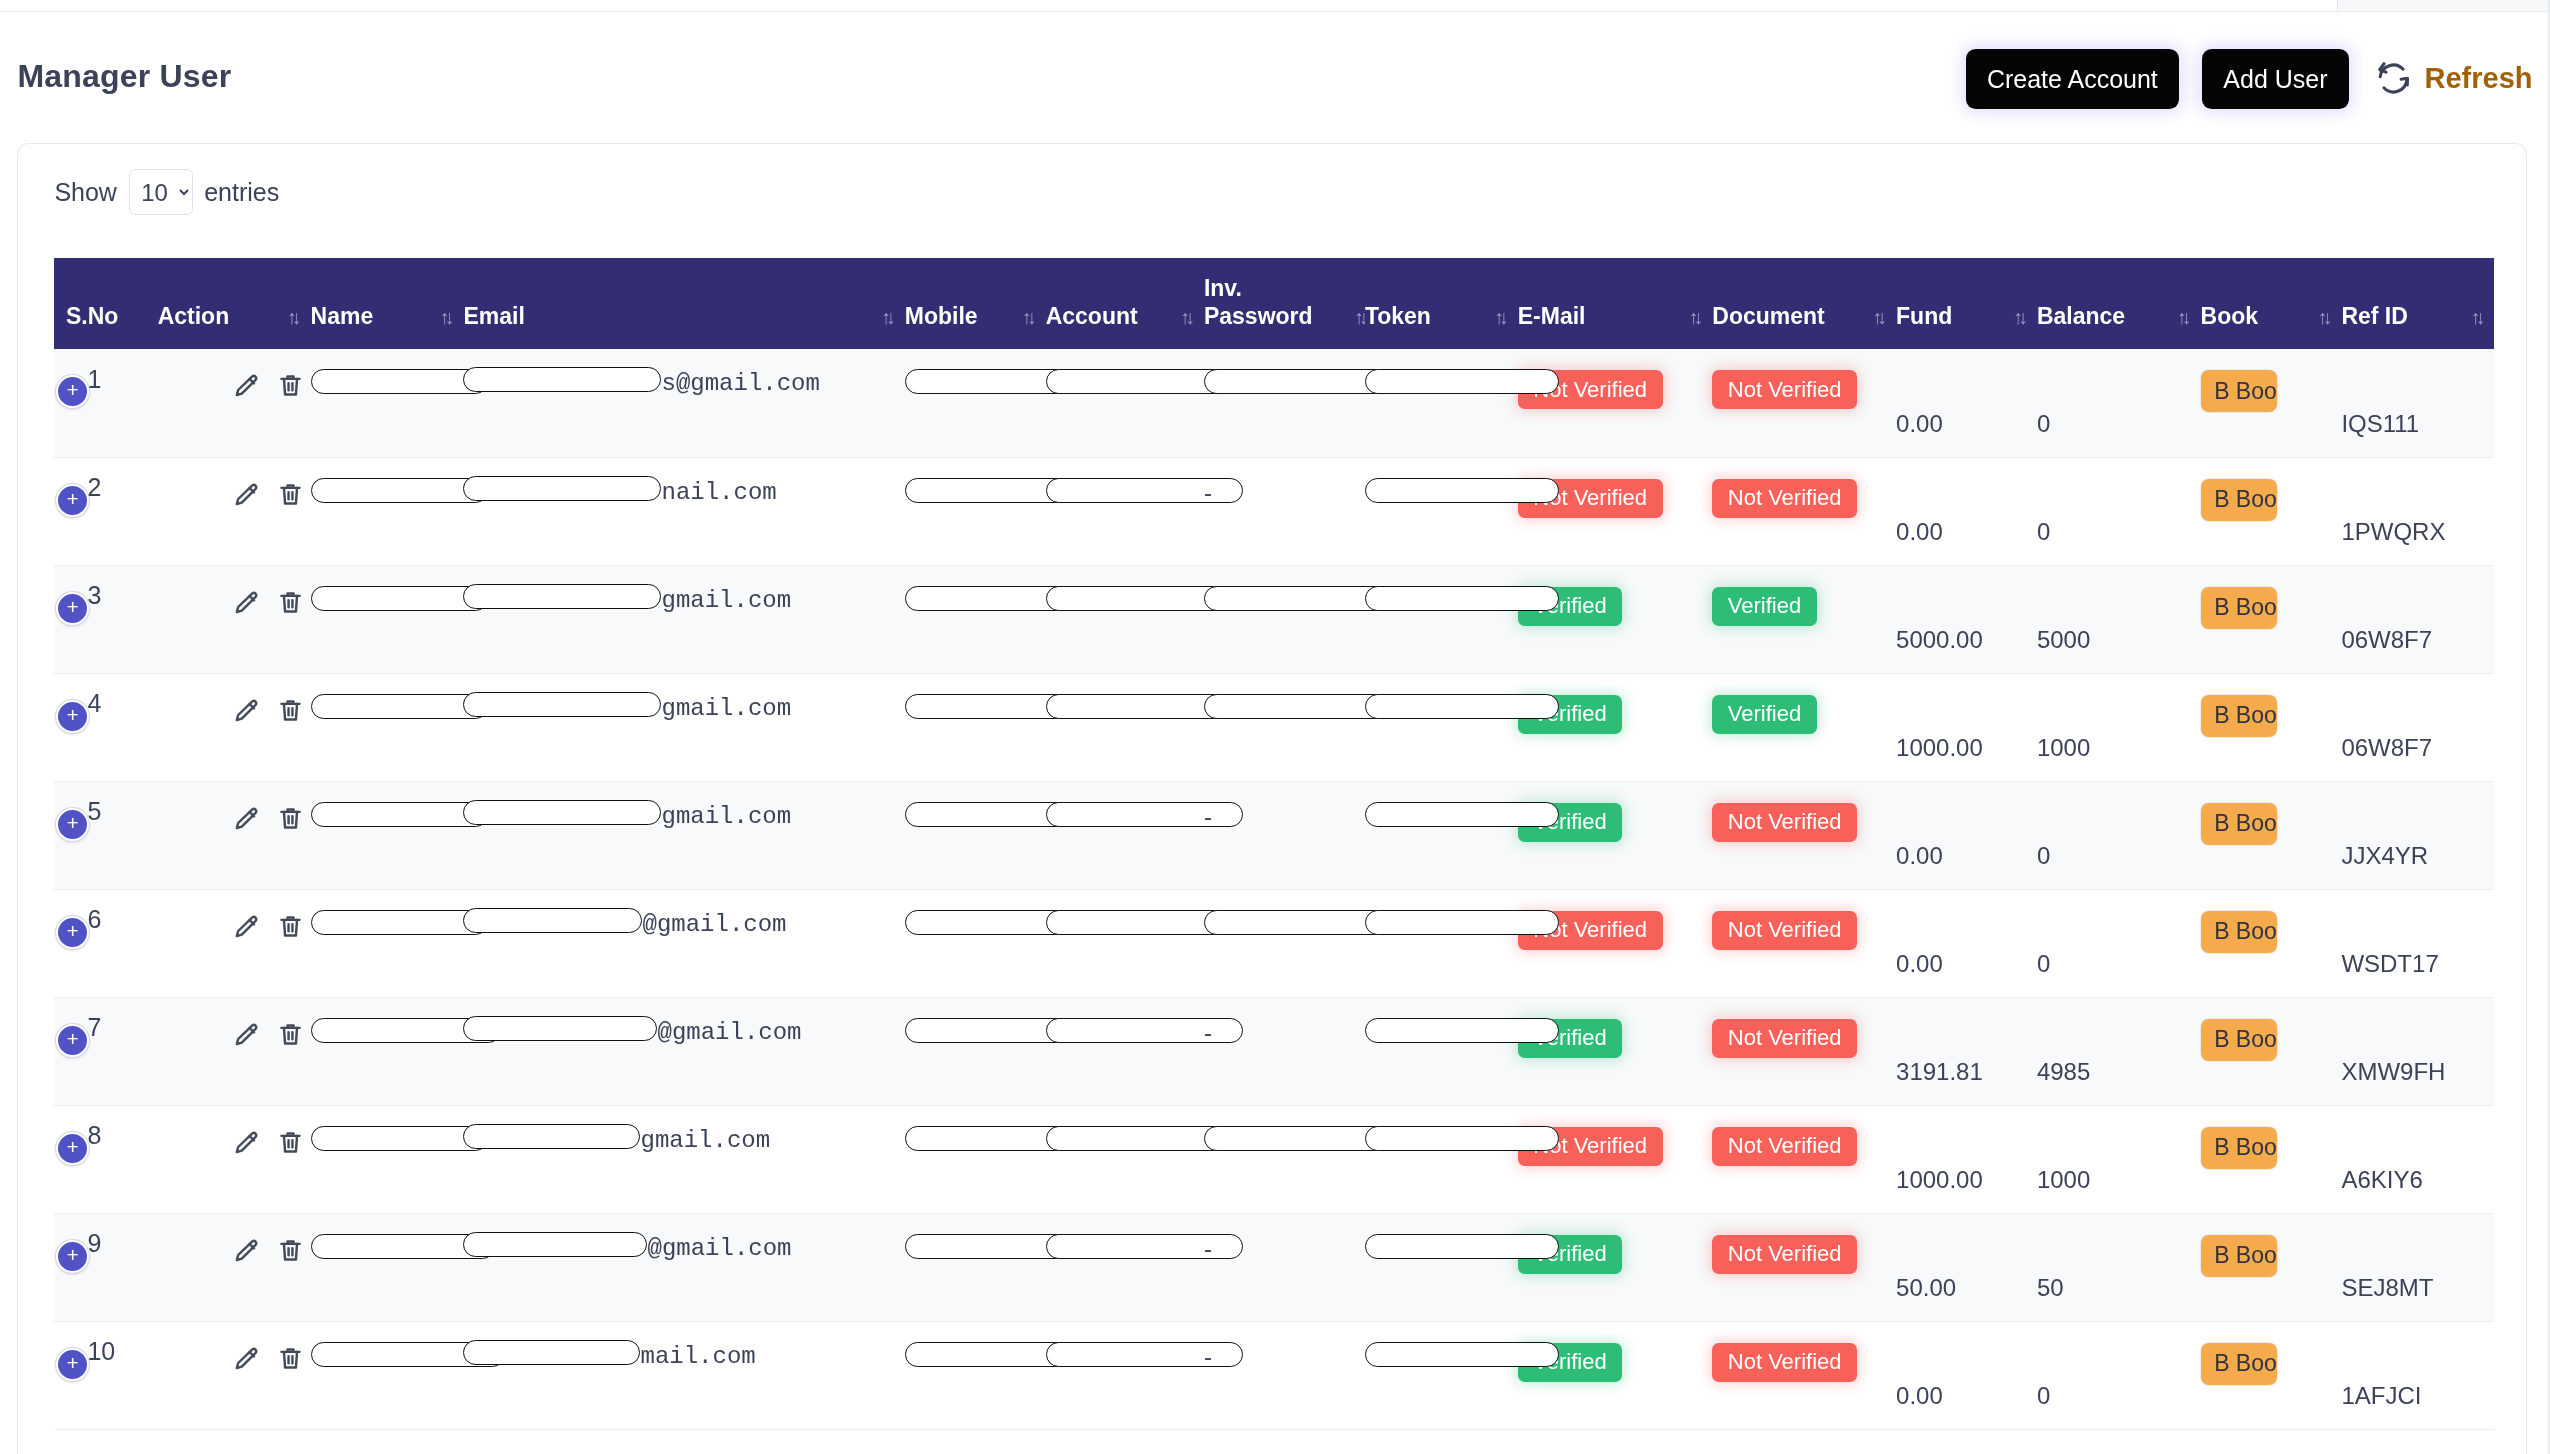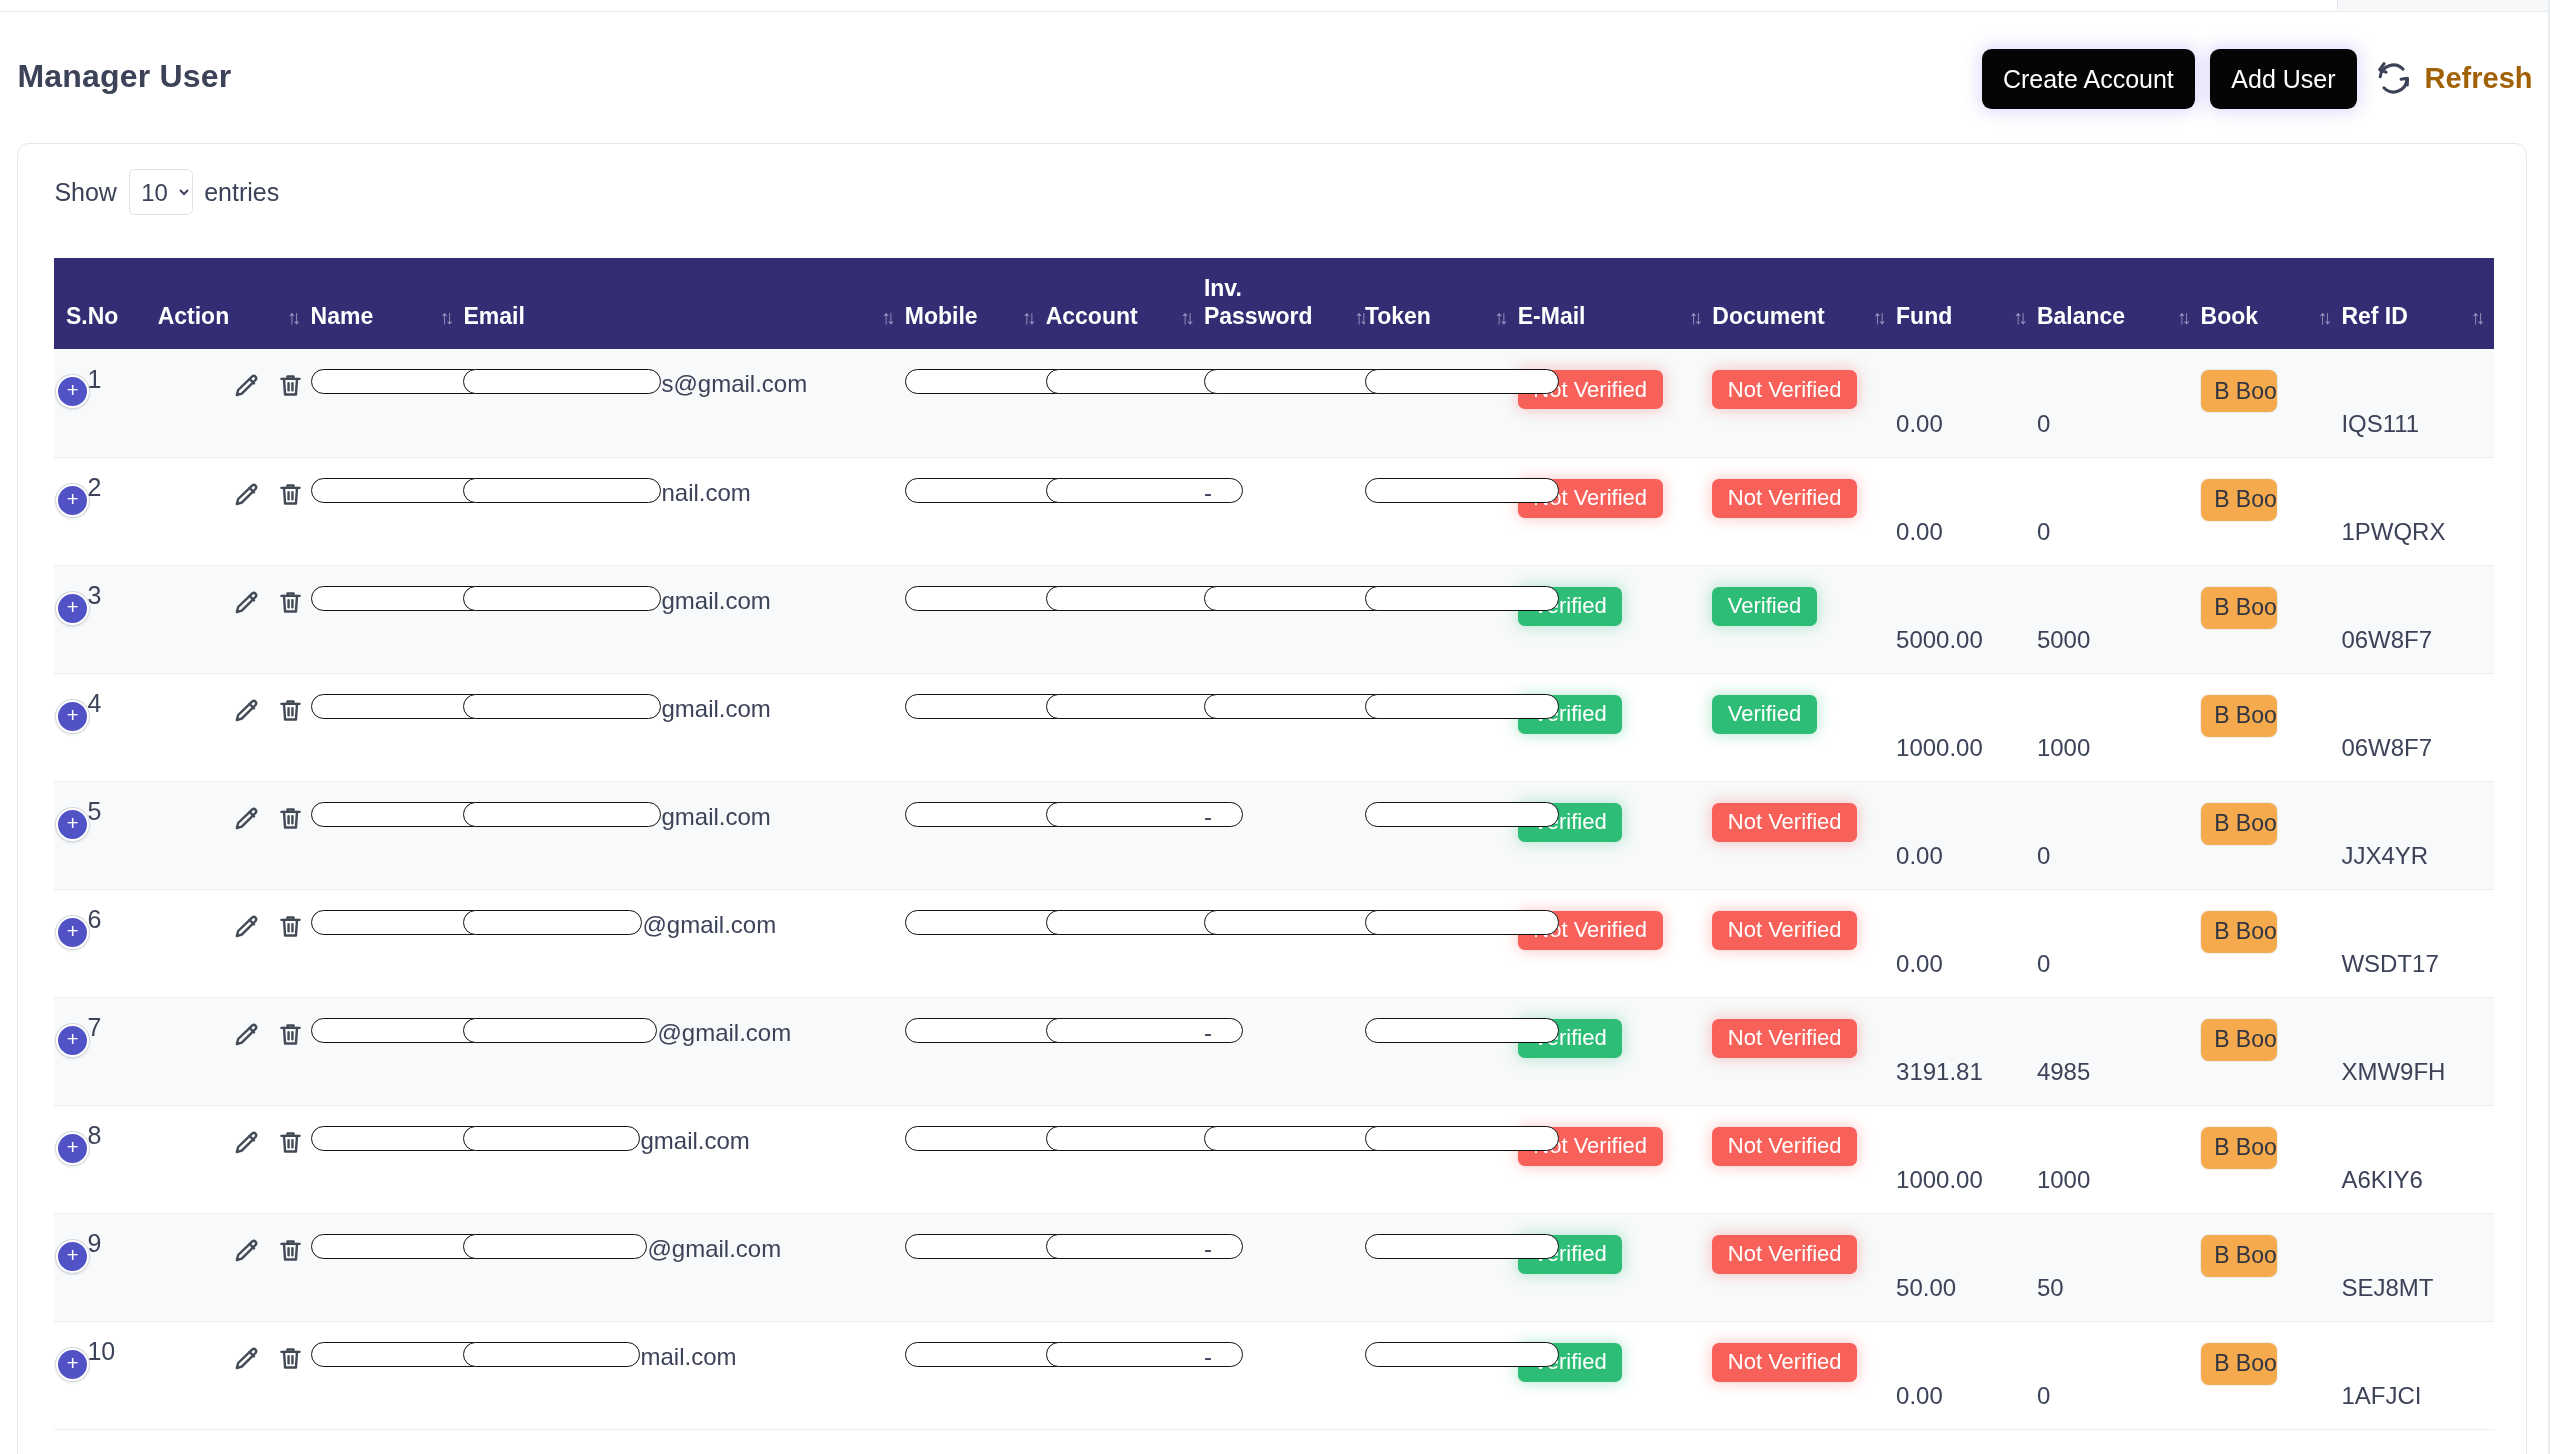--- a/index.html
+++ b/index.html
@@ -47,21 +47,21 @@
     font-weight: 700;
     color: #3c4257;
     letter-spacing: 0.2px;
     white-space: nowrap;
   }
   .header-actions {
     position: absolute;
     right: 13.6px; top: 37px;
     display: flex;
     align-items: center;
-    gap: 0px;
+    gap: 8px;
     justify-content: center;
   }
   .btn-dark {
     background: #050505;
     color: #ffffff;
     border: none;
     border-radius: 9.7px;
     font-family: "Liberation Sans", sans-serif;
     font-size: 25px;
     font-weight: 400;
@@ -264,21 +264,21 @@
   .redact {
     display: inline-block;
     height: 25px;
     background: #ffffff;
     border: 1.9px solid #111111;
     border-radius: 17.4px;
     vertical-align: middle;
     position: relative;
     top: -3.9px;
   }
-  .email-cell { white-space: nowrap; position: relative; }
+  .email-cell { white-space: nowrap; position: relative; font-family: Liberation Mono, monospace; }
   .email-text { font-size: 24px; color: #3c4257; }
 
   .pill-row { white-space: nowrap; position: relative; }
   .dash { font-size: 24px; color: #3c4257; }
 
   
   .badge {
     display: inline-block;
     border-radius: 6.8px;
     font-size: 22px;

